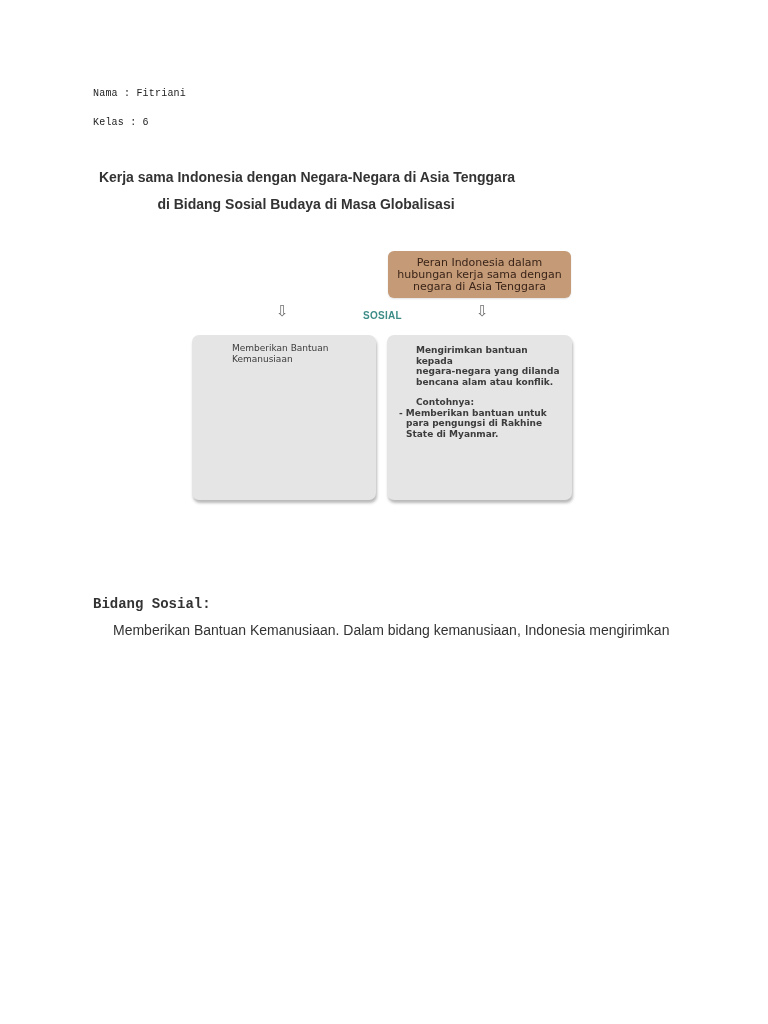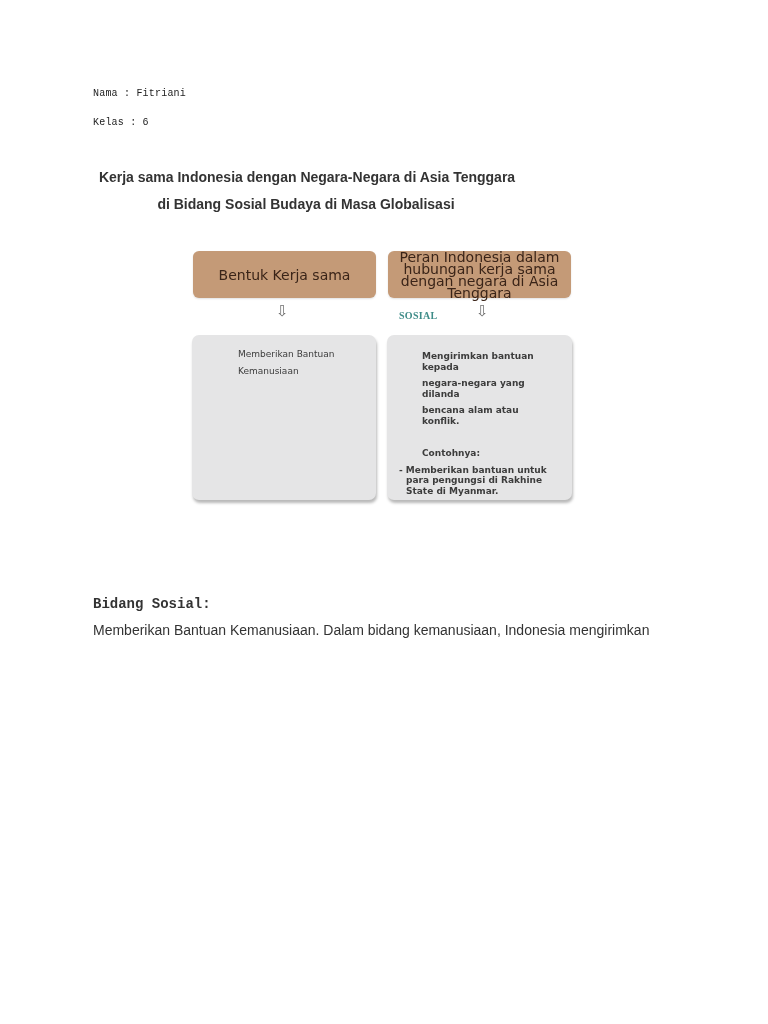--- a/index.html
+++ b/index.html
@@ -45,21 +45,21 @@
       top: 248px;
       width: 390px;
       height: 262px;
     }
     .hbox {
       position: absolute;
       background: #c49a77;
       border-radius: 6px;
       color: #3a2418;
       font-family: "DejaVu Sans", sans-serif;
-      font-size: 14px;
+      font-size: 11px;
       text-align: center;
       display: flex;
       align-items: center;
       justify-content: center;
       box-shadow: 0 1px 2px rgba(0,0,0,0.12);
       line-height: 12px;
     }
     #hbox-left { left: 3px; top: 3px; width: 183px; height: 47px; }
     #hbox-right { left: 198px; top: 3px; width: 183px; height: 47px; padding: 0 6px; box-sizing: border-box; }
 
@@ -70,42 +70,41 @@
       color: #6e6e6e;
       line-height: 15px;
     }
     #arrow-left { left: 86px; top: 56px; }
     #arrow-right { left: 286px; top: 56px; }
 
     #sosial-label {
       position: absolute;
       left: 173px;
       top: 62px;
-      font-family: Liberation Serif, serif;
+      font-family: Liberation Sans, sans-serif;
       font-size: 10px;
       font-weight: bold;
       color: #3e8c88;
       letter-spacing: 0.3px;
-      margin-left: 36px;
     }
 
     .card {
       position: absolute;
       background: #e5e5e6;
       border-radius: 7px;
       box-shadow: 1px 3px 3px rgba(0,0,0,0.28);
       font-family: "DejaVu Sans", sans-serif;
       font-size: 9px;
       color: #3c3c3c;
       line-height: 10.5px;
       box-sizing: border-box;
     }
     #card-left { left: 2px; top: 87px; width: 184px; height: 165px; padding: 8px 10px 0 21px; }
     #card-right { left: 197px; top: 87px; width: 185px; height: 165px; padding: 10px 8px 0 10px; font-weight: bold; }
-    .card .para { margin: 6px; padding-left: 19px; }
+    .card .para { margin: 0; padding-left: 19px; }
     .card .gap { height: 10px; }
     .card .bullet { padding-left: 9px; text-indent: -7px; margin: 0; }
 
     
     #section-heading {
       position: absolute;
       left: 93px;
       top: 596px;
       font-family: Liberation Mono, monospace;
       font-size: 14px;
@@ -115,35 +114,32 @@
     #section-body {
       position: absolute;
       left: 93px;
       top: 622px;
       width: 590px;
       font-family: "Liberation Sans", sans-serif;
       font-size: 14px;
       line-height: 16.5px;
       color: #333333;
     }
-    #section-body span { display: block; white-space: nowrap; }
+    #section-body span { display: block; white-space: nowrap; margin-left: 20px; }
   </style>
 </head>
 <body>
 
 <div id="nama" class="mono">Nama : Fitriani</div>
 <div id="kelas" class="mono">Kelas : 6</div>
 
 <div id="title1" class="title">Kerja sama Indonesia dengan Negara-Negara di Asia Tenggara</div>
 <div id="title2" class="title">di Bidang Sosial Budaya di Masa Globalisasi</div>
 
 <div class="diagram">
-  <div id="hbox-left" class="hbox">
-    <span>Bentuk Kerja sama</span>
-  </div>
   <div id="hbox-right" class="hbox">
     <span>Peran Indonesia dalam hubungan kerja sama dengan negara di Asia Tenggara</span>
   </div>
 
   <span id="arrow-left" class="arrow">⇩</span>
   <span id="sosial-label">SOSIAL</span>
   <span id="arrow-right" class="arrow">⇩</span>
 
   <div id="card-left" class="card">
     <p class="para">Memberikan Bantuan</p>

